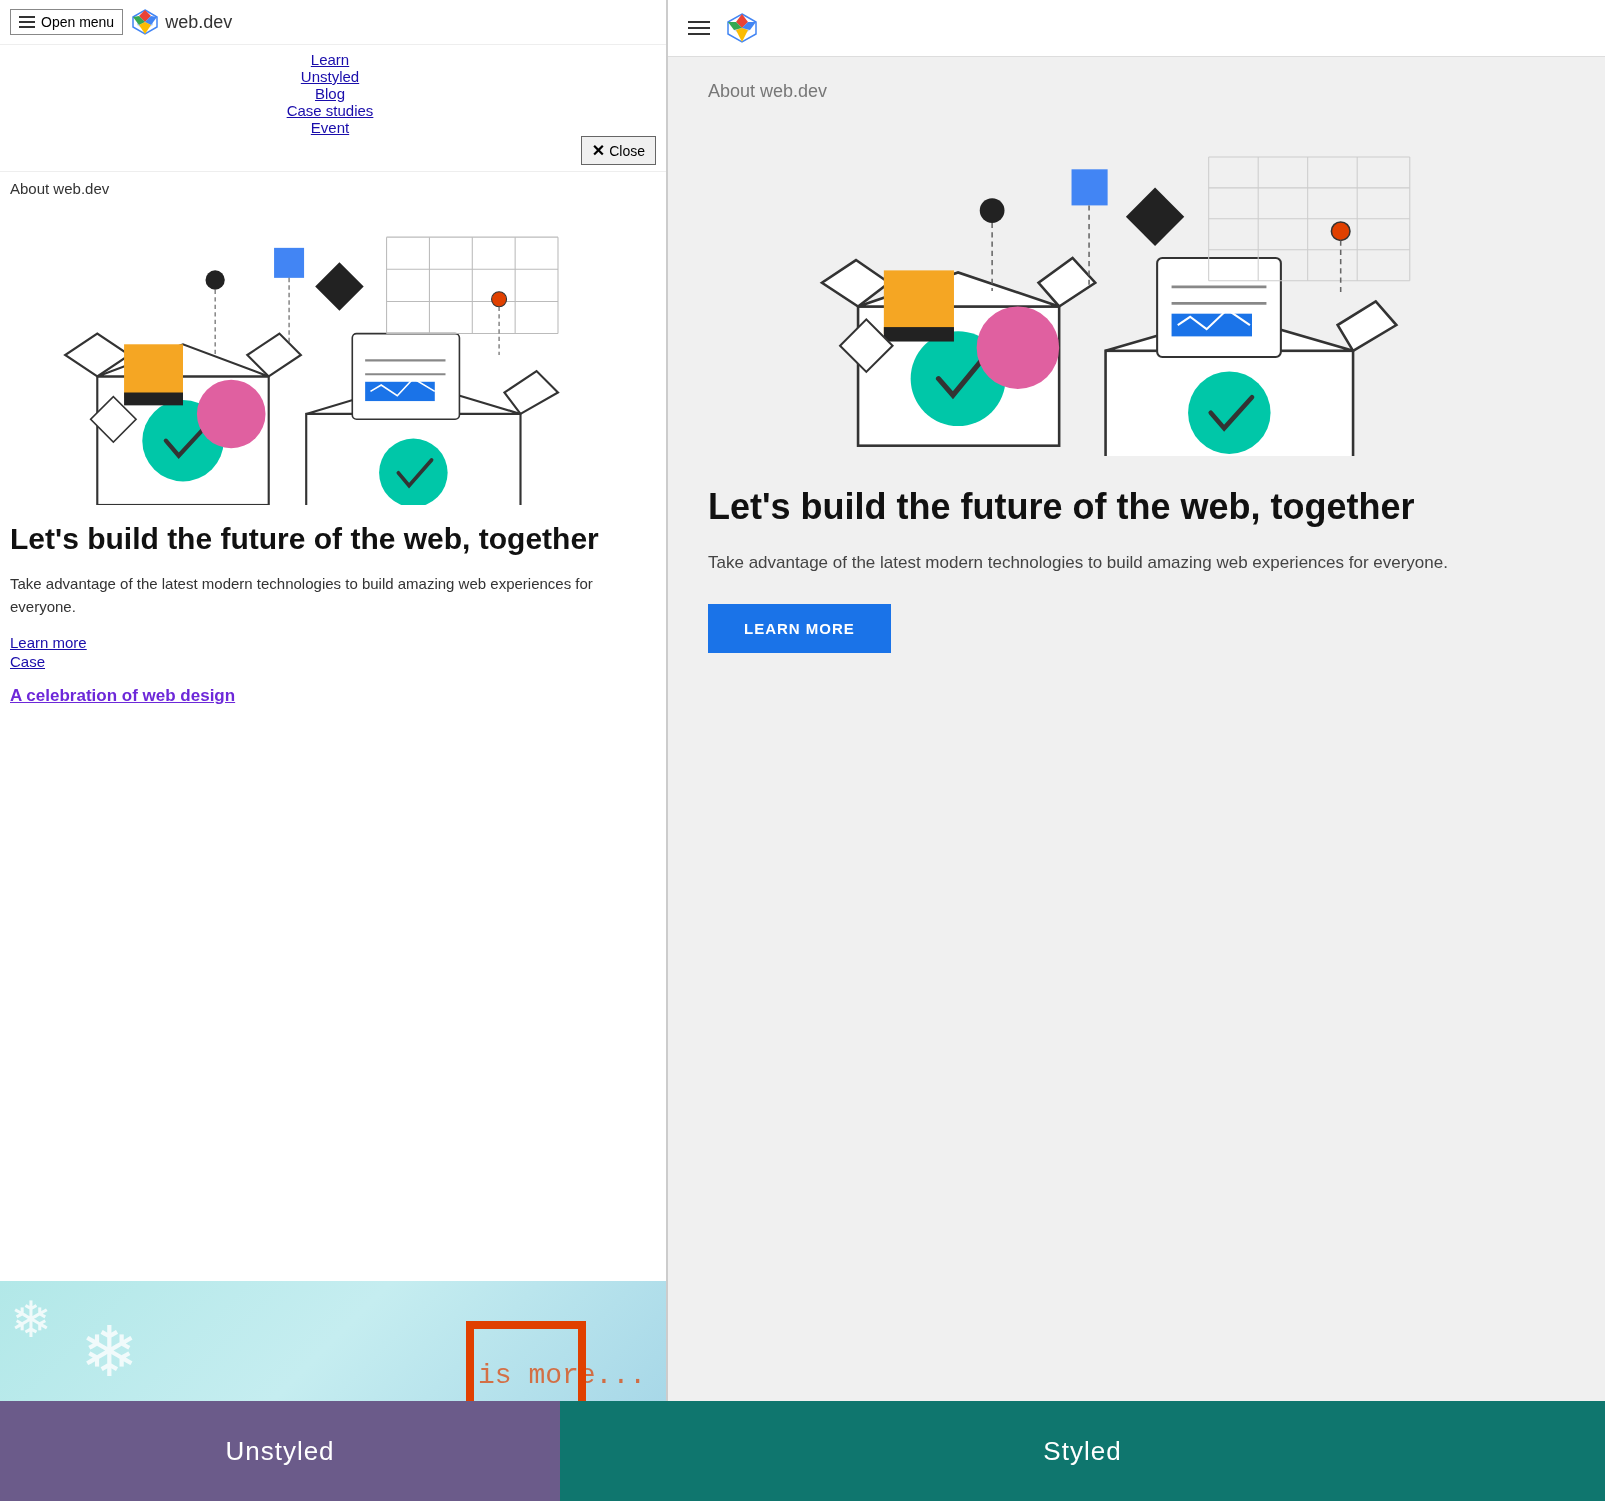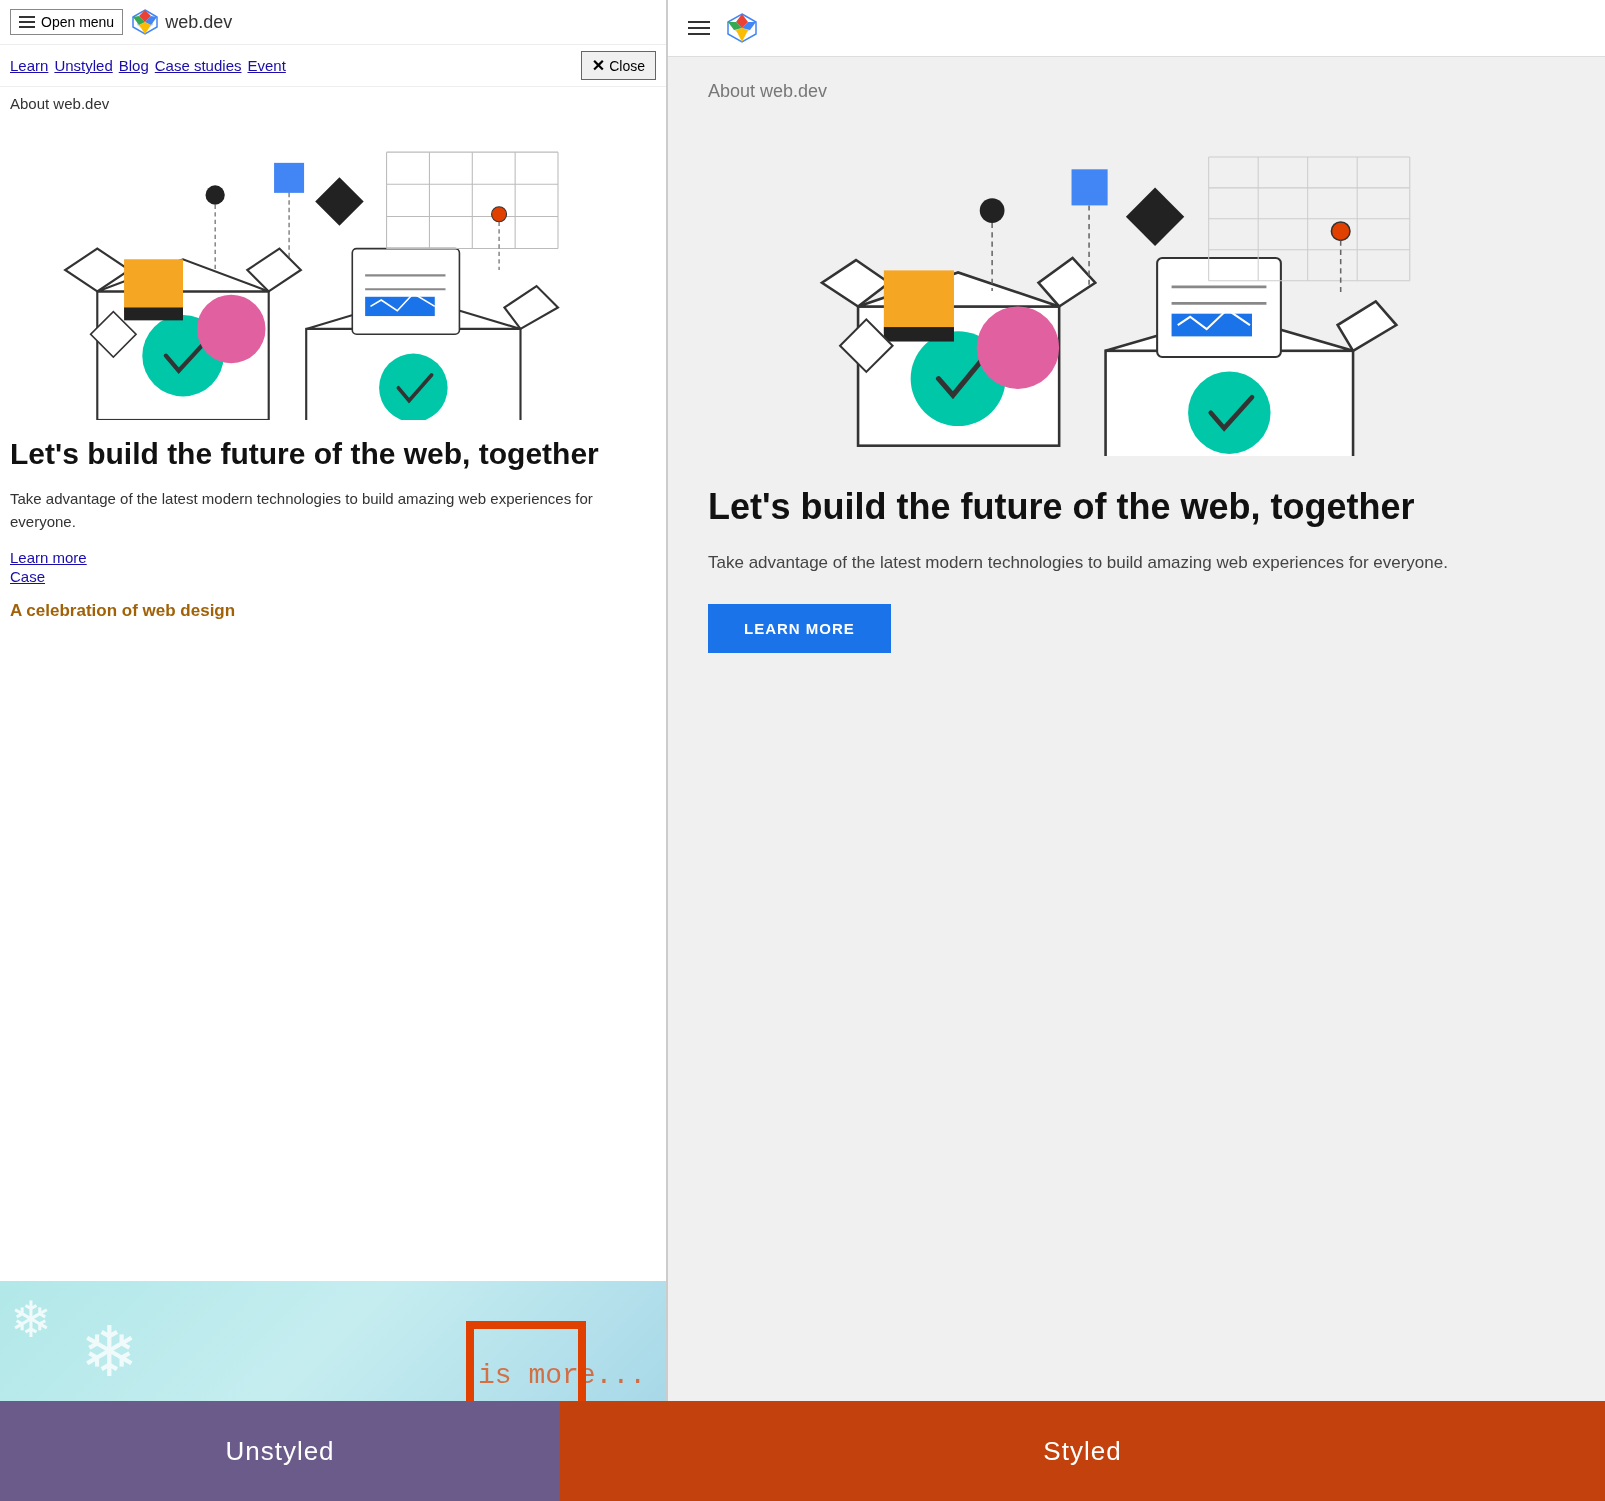--- a/index.html
+++ b/index.html
@@ -81,20 +81,21 @@
     }
 
     .nav-bar {
       display: flex;
       align-items: center;
       padding: 6px 10px;
       border-bottom: 1px solid #eee;
       gap: 0;
       flex-shrink: 0;
       flex-wrap: wrap;
+      flex-direction: column;
     }
 
     .nav-link {
       color: #1a0dab;
       text-decoration: underline;
       font-size: 15px;
       cursor: pointer;
       margin-right: 6px;
     }
 
@@ -159,21 +160,22 @@
     }
 
     .text-link {
       color: #1a0dab;
       text-decoration: underline;
       font-size: 15px;
       cursor: pointer;
     }
 
     .celebration-link {
-      color: #a16207;
+      color: #6d28d9;
+      text-decoration: underline;
       font-size: 17px;
       font-weight: bold;
       cursor: pointer;
     }
 
     .bottom-preview {
       width: 100%;
       height: 120px;
       background: linear-gradient(135deg, #b2e8e8 0%, #c5edf0 50%, #a8d8e8 100%);
       position: relative;
@@ -283,21 +285,21 @@
     .label-unstyled {
       width: 560px;
       background: #6b5b8a;
       display: flex;
       align-items: center;
       justify-content: center;
     }
 
     .label-styled {
       flex: 1;
-      background: #c2410c;
+      background: #0f766e;
       display: flex;
       align-items: center;
       justify-content: center;
     }
 
     .label-text {
       color: white;
       font-size: 26px;
       font-weight: 300;
       letter-spacing: 1px;

